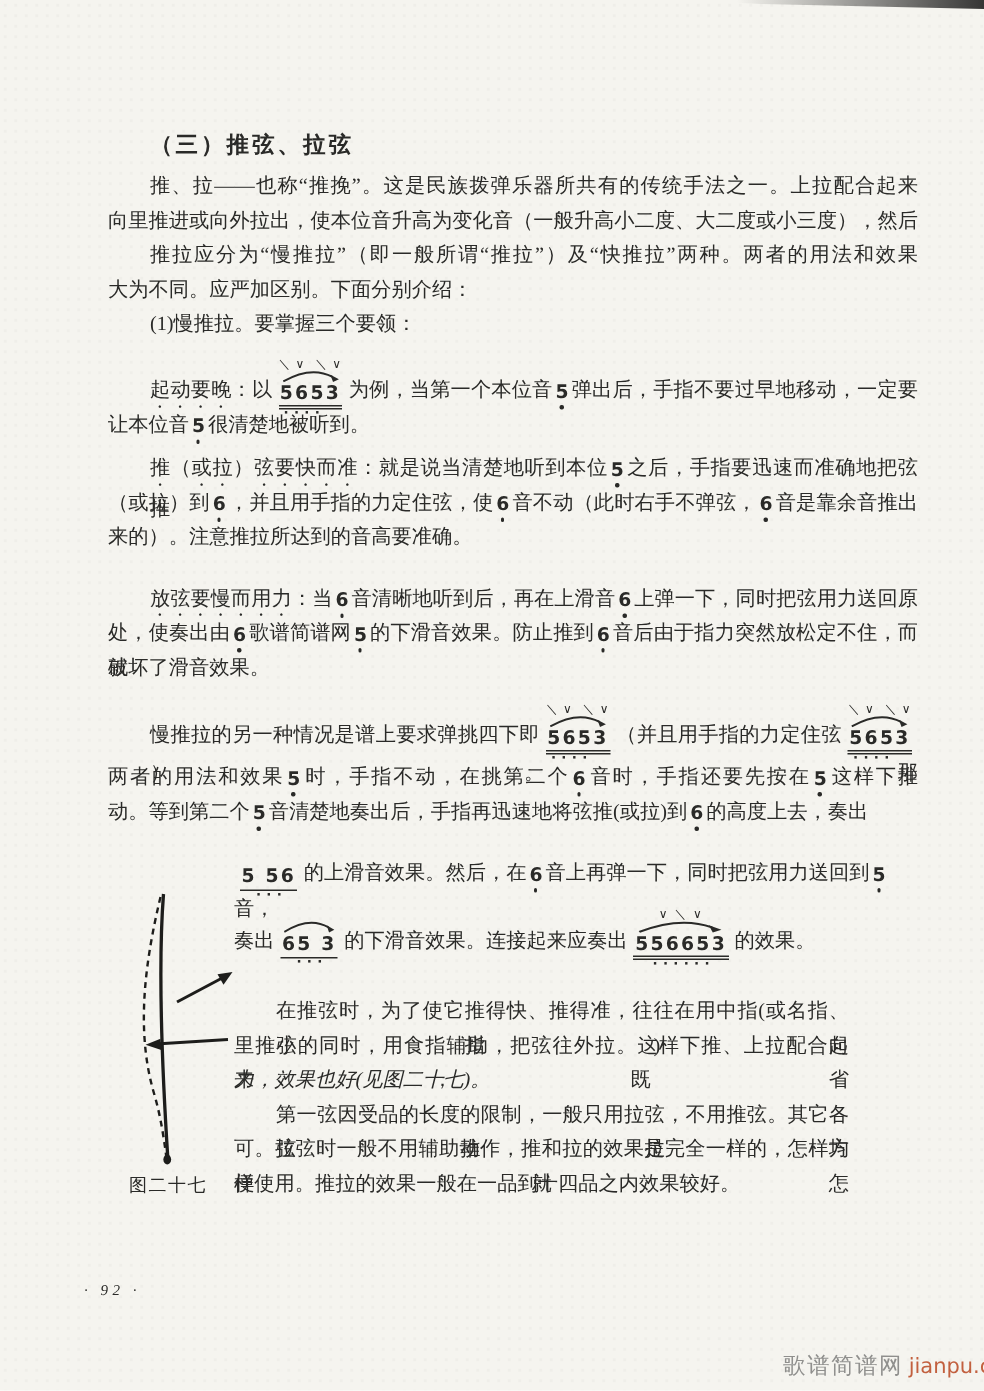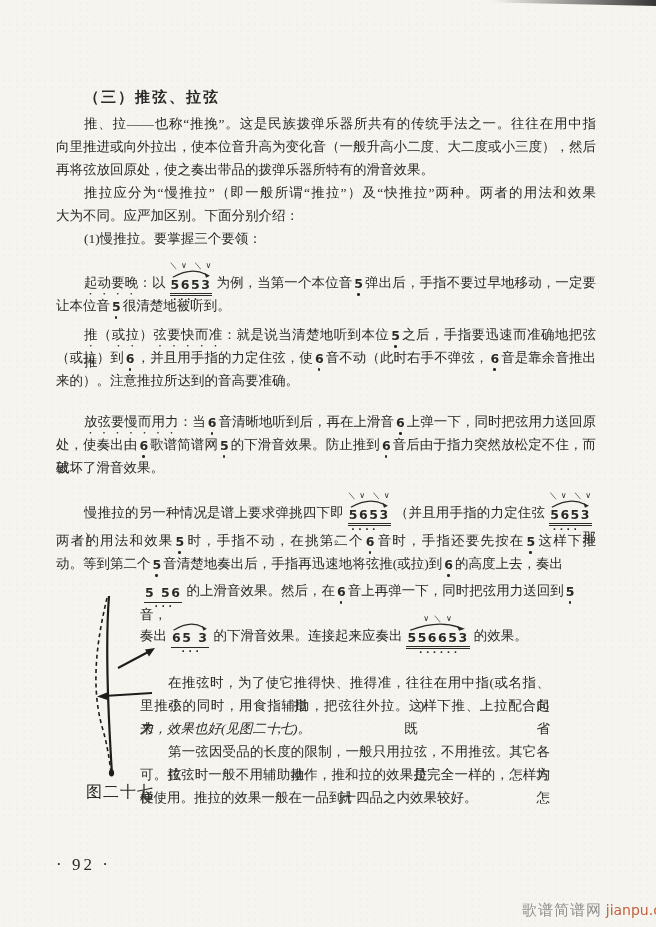--- a/index.html
+++ b/index.html
@@ -12,21 +12,21 @@
     overflow:hidden;
     font-family:"Liberation Serif","DejaVu Serif",serif;
     color:#2a2a28;
   }
   .scan-edge{
     position:absolute;top:0;right:0;width:165px;height:6px;
     background:linear-gradient(to right, rgba(20,20,20,0), rgba(20,20,20,.85));
     clip-path:polygon(0 0,100% 0,100% 100%,10% 45%,0 30%);
   }
   .text-col{
-    position:absolute;left:56px;top:84px;width:540px;
+    position:absolute;left:72px;top:84px;width:540px;
     font-size:13.5px;line-height:23px;
   }
   .heading{
     font-weight:bold;font-size:15px;letter-spacing:2px;
     padding-left:28px;height:26px;line-height:26px;margin-bottom:2px;
   }
   .line{height:23px;line-height:23px;text-align:left;position:relative;}
   .line.j{text-align:justify;text-align-last:justify;}
   .line.ind{padding-left:28px;}
   .block{margin:0;}
@@ -65,44 +65,43 @@
   .jp .arc{position:absolute;bottom:calc(100% + 1px);left:0;right:1px;height:9px;}
   .jp .marks{
     position:absolute;bottom:calc(100% + 9px);left:0;right:0;
     text-align:center;font-size:8px;line-height:8px;white-space:nowrap;
     letter-spacing:1px;font-weight:normal;
   }
   
   .figure{position:absolute;left:76px;top:592px;width:116px;height:216px;}
   .figure svg{display:block;}
   .fig-caption{
-    position:absolute;left:10px;top:190px;font-size:16px;letter-spacing:1px;color:#2a2a28;
+    position:absolute;left:10px;top:190px;font-size:12px;letter-spacing:1px;color:#2a2a28;
   }
   .footer-pageno{
-    position:absolute;left:56px;top:855px;font-size:17px;
-    letter-spacing:3px;color:#2a2a28;
+    position:absolute;left:56px;top:855px;font-size:10px;
+    font-style:italic;letter-spacing:3px;color:#2a2a28;
   }
   .watermark{position:absolute;left:522px;top:901px;font-size:15px;white-space:nowrap;}
   .wm-name{color:#8f8f8d;letter-spacing:1px;}
   .wm-url{color:#c2603f;font-family:"DejaVu Sans",sans-serif;font-size:14px;}
 </style>
 </head>
 <body>
 
 <div class="page">
 
   <div class="scan-edge"></div>
 
   <div class="text-col">
     <div class="heading">（三）推弦、拉弦</div>
     <div id="blocks">
         <div class="block">
-          <div class="line j ind"><span>推、拉——也称“推挽”。这是民族拨弹乐器所共有的传统手法之一。往往在用中指</span></div>
+          <div class="line j ind"><span>推、拉——也称“推挽”。这是民族拨弹乐器所共有的传统手法之一。上拉配合起来</span></div>
           <div class="line j"><span>向里推进或向外拉出，使本位音升高为变化音（一般升高小二度、大二度或小三度），然后</span></div>
-          <div class="line"><span>再将弦放回原处，使之奏出带品的拨弹乐器所特有的滑音效果。</span></div>
         </div>
         <div class="block">
           <div class="line j ind"><span>推拉应分为“慢推拉”（即一般所谓“推拉”）及“快推拉”两种。两者的用法和效果</span></div>
           <div class="line"><span>大为不同。应严加区别。下面分别介绍：</span></div>
         </div>
         <div class="block">
           <div class="line ind"><span>(1)慢推拉。要掌握三个要领：</span></div>
         </div>
         <div class="block">
           <div class="line j ind" style="margin-top: 21px;"><span class="em">起动要晚</span><span>：以</span><span class="jp u2"><span class="marks">＼∨ ＼∨</span><svg class="arc" viewBox="0 0 60 12" preserveAspectRatio="none" width="100%" height="9">
@@ -126,21 +125,21 @@
                 <path d="M4,11 Q30,-3 50,7" fill="none" stroke="#2a2a28" stroke-width="1.8"></path>
                 <path d="M56,9 l-8,-4 2.5,6.5 z" fill="#2a2a28"></path>
               </svg><span class="d">5653</span><span class="dots">····</span></span><span>（并且用手指的力定住弦</span><span class="jp u2"><span class="marks">＼∨ ＼∨</span><svg class="arc" viewBox="0 0 60 12" preserveAspectRatio="none" width="100%" height="9">
                 <path d="M4,11 Q30,-3 50,7" fill="none" stroke="#2a2a28" stroke-width="1.8"></path>
                 <path d="M56,9 l-8,-4 2.5,6.5 z" fill="#2a2a28"></path>
               </svg><span class="d">5653</span><span class="dots">····</span></span><span>）。那</span></div>
           <div class="line j" style="margin-top: 5px;"><span>两者的用法和效果</span><span class="n">5</span><span>时，手指不动，在挑第二个</span><span class="n">6</span><span>音时，手指还要先按在</span><span class="n">5</span><span>这样下推</span></div>
           <div class="line"><span>动。等到第二个</span><span class="n">5</span><span>音清楚地奏出后，手指再迅速地将弦推(或拉)到</span><span class="n">6</span><span>的高度上去，奏出</span></div>
         </div>
         <div class="block wrap-block">
-          <div class="line" style="margin-top: 4px;"><span class="jp u1"><span class="d">5 56</span><span class="dots">···</span></span><span>的上滑音效果。然后，在</span><span class="n">6</span><span>音上再弹一下，同时把弦用力送回到</span><span class="n">5</span><span>音，</span></div>
+          <div class="line" style="margin-top: 18px;"><span class="jp u1"><span class="d">5 56</span><span class="dots">···</span></span><span>的上滑音效果。然后，在</span><span class="n">6</span><span>音上再弹一下，同时把弦用力送回到</span><span class="n">5</span><span>音，</span></div>
           <div class="line" style="margin-top: 22px;"><span>奏出</span><span class="jp u1"><svg class="arc" viewBox="0 0 60 12" preserveAspectRatio="none" width="100%" height="9">
                 <path d="M4,11 Q30,-3 50,7" fill="none" stroke="#2a2a28" stroke-width="1.8"></path>
                 <path d="M56,9 l-8,-4 2.5,6.5 z" fill="#2a2a28"></path>
               </svg><span class="d">65 3</span><span class="dots">···</span></span><span>的下滑音效果。连接起来应奏出</span><span class="jp u2"><span class="marks">∨ ＼ ∨</span><svg class="arc" viewBox="0 0 60 12" preserveAspectRatio="none" width="100%" height="9">
                 <path d="M4,11 Q30,-3 50,7" fill="none" stroke="#2a2a28" stroke-width="1.8"></path>
                 <path d="M56,9 l-8,-4 2.5,6.5 z" fill="#2a2a28"></path>
               </svg><span class="d">556653</span><span class="dots">······</span></span><span>的效果。</span></div>
           <div class="line j ind" style="margin-top: 24px; padding-right: 46px;"><span>在推弦时，为了使它推得快、推得准，往往在用中指(或名指、小指)向</span></div>
           <div class="line j" style="padding-right: 46px;"><span>里推弦的同时，用食指辅助，把弦往外拉。这样下推、上拉配合起来，既省</span></div>
           <div class="line" style="padding-right: 46px; font-style: italic;"><span>力，效果也好(见图二十七)。</span></div>

